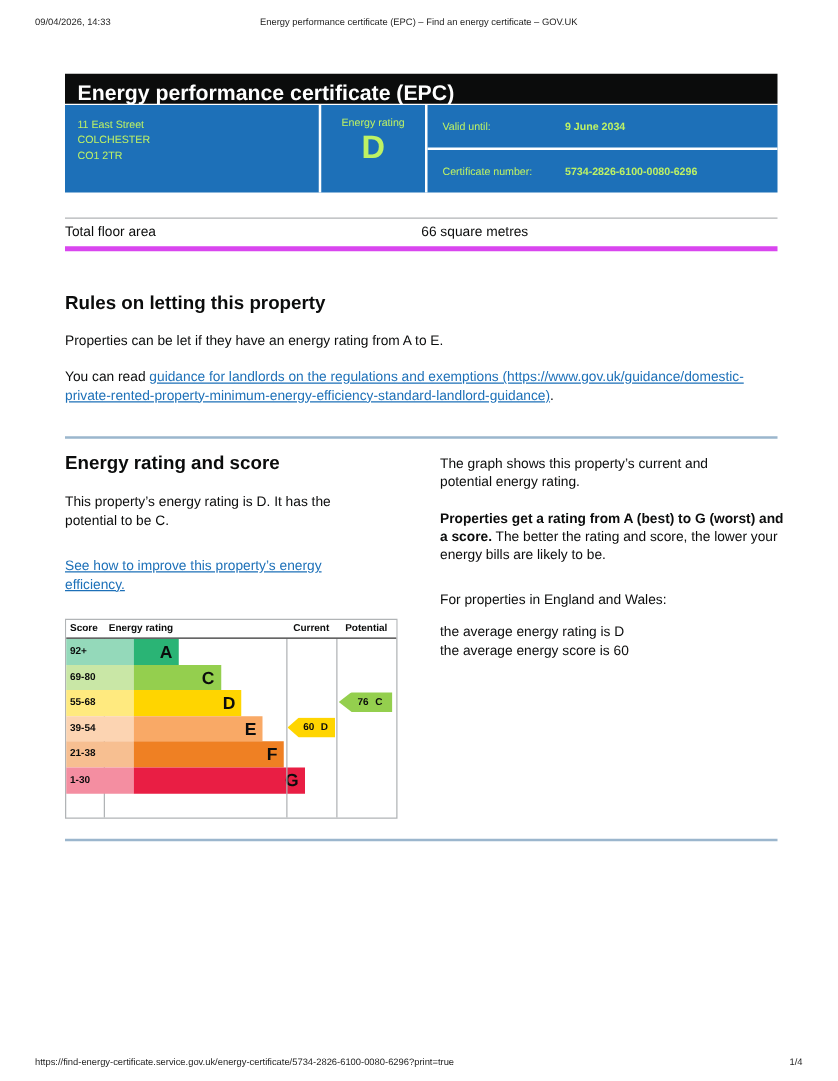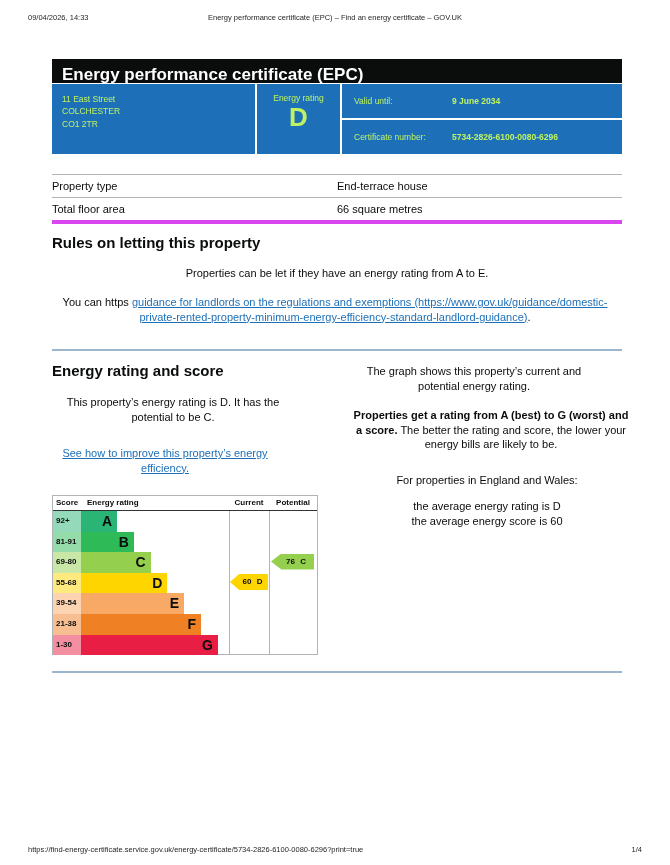--- a/index.html
+++ b/index.html
@@ -36,21 +36,21 @@
   .meta-value { font-weight:bold; }
 
   
   .facts { left:52px; top:174px; width:570px; font-size:11px; }
   .fact-row { height:22px; line-height:22px; border-top:1px solid #b1b4b6; display:flex; }
   .fact-row.last { border-bottom:4px solid #d946ef; }
   .fact-label { width:285px; }
   .fact-value { flex:1; }
 
   h2.sect { font-size:15px; font-weight:bold; color:#0b0c0c; }
-  .body-txt { font-size:11px; line-height:14.5px; color:#0b0c0c;text-align:center; }
+  .body-txt { font-size:11px; line-height:14.5px; color:#0b0c0c; }
   a.lnk { color:#1d70b8; text-decoration:underline; overflow-wrap:break-word; cursor:pointer; }
 
   .rules-h { left:52px; top:234px; }
   .rules-p1 { left:52px; top:266px; width:570px; }
   .rules-p2 { left:52px; top:295px; width:566px; }
 
   .divider { left:52px; width:570px; height:0; border-top:2px solid #9bb6cd; }
   .div-mid { top:349px; }
   .div-bot { top:671px; }
 
@@ -64,21 +64,21 @@
   .g-p4 { left:352px; top:499px; width:270px; }
 
   
   .epc-chart { left:52px; top:495px; width:264px; height:158px; border:1px solid #b1b4b6; background:#fff; }
   .epc-header { display:flex; height:14px; border-bottom:1px solid #333; font-size:8px; font-weight:bold; line-height:13px; position:relative; z-index:2; background:#fff; }
   .epc-h-score { width:30px; padding-left:3px; box-sizing:border-box; }
   .epc-h-rating { width:146px; padding-left:4px; box-sizing:border-box; }
   .epc-h-current { width:40px; text-align:center; }
   .epc-h-potential { width:48px; text-align:center; }
   .epc-row { display:flex; height:20.6px; position:relative; z-index:1; }
-  .epc-score-cell { width:28px; font-size:8px; font-weight:bold; line-height:20.6px; padding-left:3px; box-sizing:border-box; }
+  .epc-score-cell { width:54px; font-size:8px; font-weight:bold; line-height:20.6px; padding-left:3px; box-sizing:border-box; }
   .epc-band-area { width:146px; position:relative; }
   .epc-band-bar { position:absolute; left:0; top:0; height:20.6px; text-align:right; font-weight:bold; font-size:14px; line-height:20.6px; padding-right:5px; box-sizing:border-box; color:#0b0c0c; }
   .epc-vline { position:absolute; top:0; bottom:0; width:1px; background:#b1b4b6; z-index:2; }
   .vl-1 { left:30px; z-index:0; }
   .vl-2 { left:176px; }
   .vl-3 { left:216px; }
   .epc-arrow { position:absolute; height:16px; z-index:3; font-size:8px; font-weight:bold; line-height:16px; text-align:center; padding-left:7px; box-sizing:border-box; color:#0b0c0c; word-spacing:3px;
     clip-path:polygon(0 50%, 24% 0, 100% 0, 100% 100%, 24% 100%); }
 </style>
 </head>
@@ -109,33 +109,29 @@
       <span class="meta-value">9 June 2034</span>
     </div>
     <div class="meta-row second">
       <span class="meta-label">Certificate number:</span>
       <span class="meta-value">5734-2826-6100-0080-6296</span>
     </div>
   </div>
 </div>
 
 <div class="abs facts">
-  <div class="fact-row">
-    <span class="fact-label">Property type</span>
-    <span class="fact-value">End-terrace house</span>
-  </div>
   <div class="fact-row last">
     <span class="fact-label">Total floor area</span>
     <span class="fact-value">66 square metres</span>
   </div>
 </div>
 
 <h2 class="abs sect rules-h">Rules on letting this property</h2>
 <p class="abs body-txt rules-p1">Properties can be let if they have an energy rating from A to E.</p>
-<p class="abs body-txt rules-p2"><span>You can https </span><a class="lnk">guidance for landlords on the regulations and exemptions (https://www.gov.uk/guidance/domestic-private-rented-property-minimum-energy-efficiency-standard-landlord-guidance)</a><span>.</span></p>
+<p class="abs body-txt rules-p2"><span>You can read </span><a class="lnk">guidance for landlords on the regulations and exemptions (https://www.gov.uk/guidance/domestic-private-rented-property-minimum-energy-efficiency-standard-landlord-guidance)</a><span>.</span></p>
 
 <div class="abs divider div-mid"></div>
 
 <h2 class="abs sect ers-h">Energy rating and score</h2>
 <p class="abs body-txt ers-p1">This property’s energy rating is D. It has the potential to be C.</p>
 <a class="abs body-txt lnk ers-link">See how to improve this property’s energy efficiency.</a>
 
 <p class="abs body-txt g-p1">The graph shows this property’s current and potential energy rating.</p>
 <p class="abs body-txt g-p2"><b>Properties get a rating from A (best) to G (worst) and a score.</b><span> The better the rating and score, the lower your energy bills are likely to be.</span></p>
 <p class="abs body-txt g-p3">For properties in England and Wales:</p>
@@ -155,26 +151,20 @@
     <div class="epc-h-potential">Potential</div>
   </div>
   <div>
       <div class="epc-row">
         <div class="epc-score-cell" style="background: rgb(148, 217, 186);">92+</div>
         <div class="epc-band-area">
           <div class="epc-band-bar" style="background: rgb(42, 180, 117); width: 36px;">A</div>
         </div>
       </div>
       <div class="epc-row">
-        <div class="epc-score-cell" style="background: rgb(150, 220, 170);">81-91</div>
-        <div class="epc-band-area">
-          <div class="epc-band-bar" style="background: rgb(46, 186, 86); width: 52.8px;">B</div>
-        </div>
-      </div>
-      <div class="epc-row">
         <div class="epc-score-cell" style="background: rgb(201, 231, 166);">69-80</div>
         <div class="epc-band-area">
           <div class="epc-band-bar" style="background: rgb(148, 207, 78); width: 69.6px;">C</div>
         </div>
       </div>
       <div class="epc-row">
         <div class="epc-score-cell" style="background: rgb(255, 234, 127);">55-68</div>
         <div class="epc-band-area">
           <div class="epc-band-bar" style="background: rgb(255, 213, 0); width: 86.4px;">D</div>
         </div>

